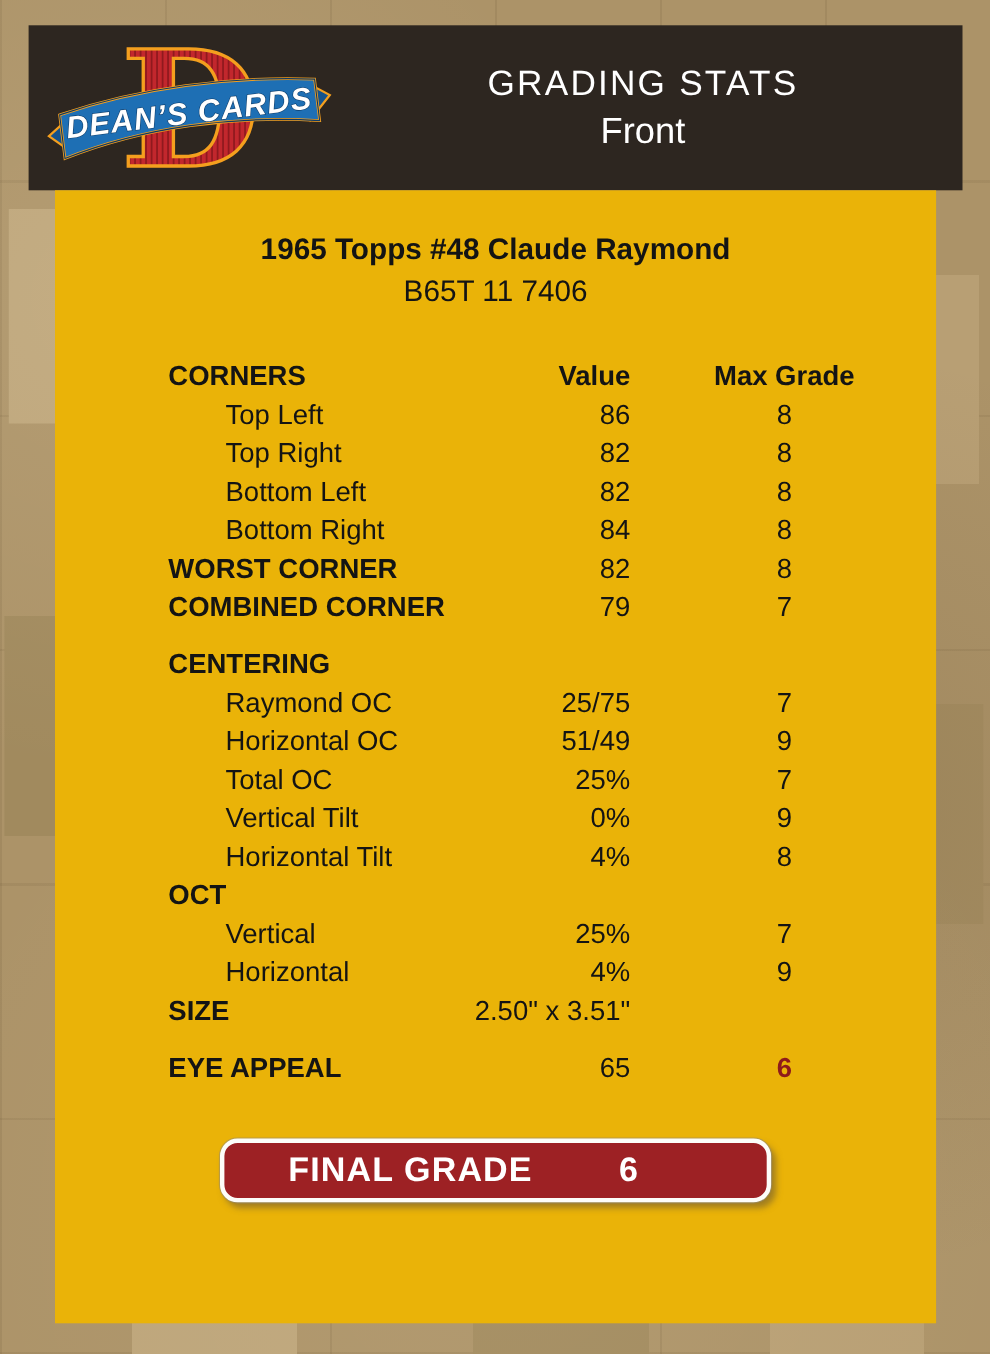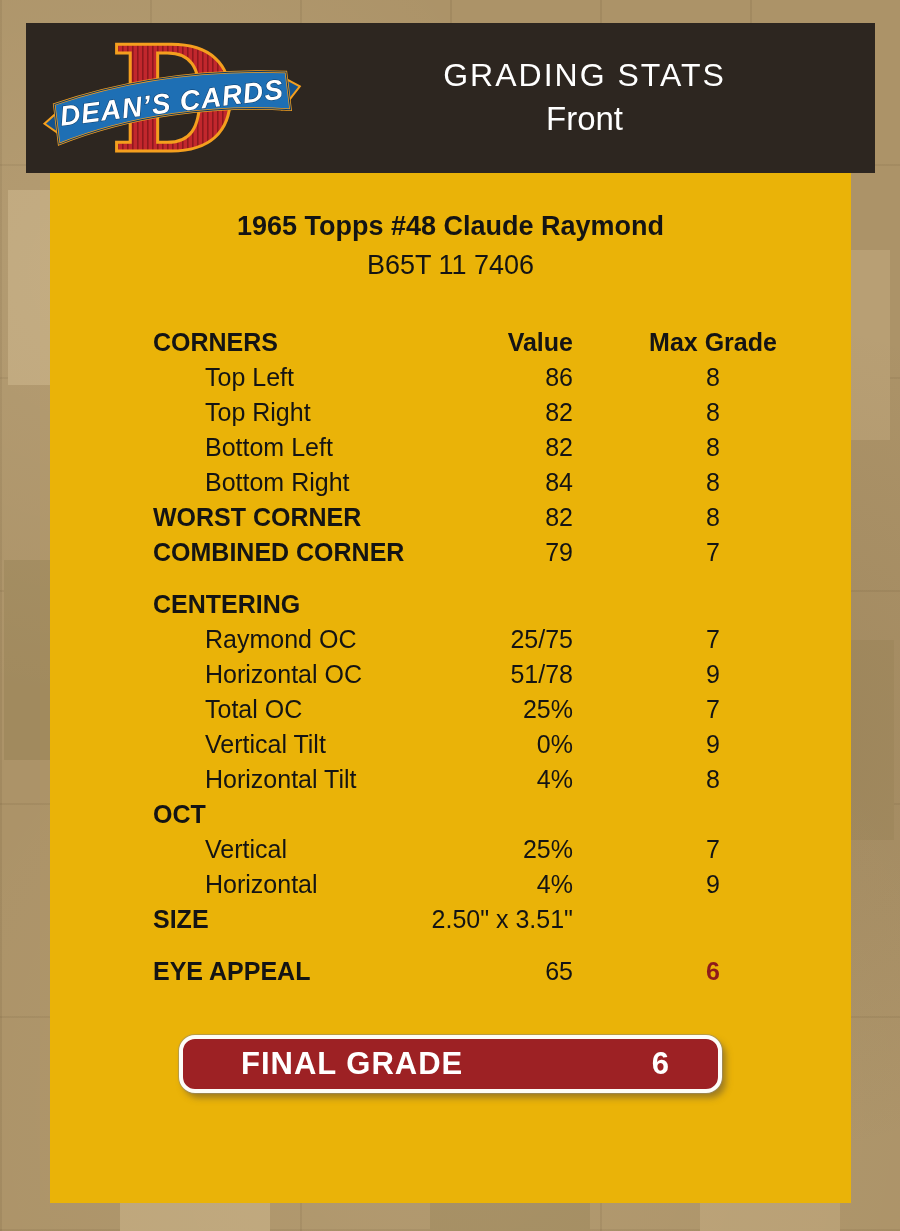--- a/index.html
+++ b/index.html
@@ -43,25 +43,25 @@
   .stats{margin:44px 0 0 103px;font-size:25px;}
   .trow{display:grid;grid-template-columns:270px 150px 280px;height:35px;line-height:35px;}
   .trow.gap{margin-top:17px;}
   .trow.bold .label{font-weight:700;}
   .trow.head{font-weight:700;}
   .trow.indent .label{padding-left:52px;}
   .cell.value{text-align:right;}
   .cell.max{text-align:center;}
   .cell.red{color:#8e1b1b;font-weight:700;}
   .final-grade{
-    margin:46px auto 0;width:543px;height:58px;
+    margin:46px auto 0;width:501px;height:58px;
     background:#9d2124;border:4px solid #fdfdf9;border-radius:16px;
     box-shadow:0 0 0 1px rgba(150,140,120,0.55), 4px 5px 6px rgba(100,82,52,0.55);
     display:flex;align-items:center;justify-content:space-between;
-    padding:0 48px 0 58px;box-sizing:border-box;
+    padding:0 116px 0 58px;box-sizing:border-box;
     color:#ffffff;font-size:31px;font-weight:700;letter-spacing:1px;text-align:right;
   }
 </style>
 </head>
 <body>
 
 <div class="bg-collage"></div>
 
 <div class="header-bar">
   <div class="logo">
@@ -136,21 +136,21 @@
           <div class="cell value"></div>
           <div class="cell max"></div>
         </div>
         <div class="trow indent">
           <div class="cell label">Raymond OC</div>
           <div class="cell value">25/75</div>
           <div class="cell max">7</div>
         </div>
         <div class="trow indent">
           <div class="cell label">Horizontal OC</div>
-          <div class="cell value">51/78</div>
+          <div class="cell value">51/49</div>
           <div class="cell max">9</div>
         </div>
         <div class="trow indent">
           <div class="cell label">Total OC</div>
           <div class="cell value">25%</div>
           <div class="cell max">7</div>
         </div>
         <div class="trow indent">
           <div class="cell label">Vertical Tilt</div>
           <div class="cell value">0%</div>

